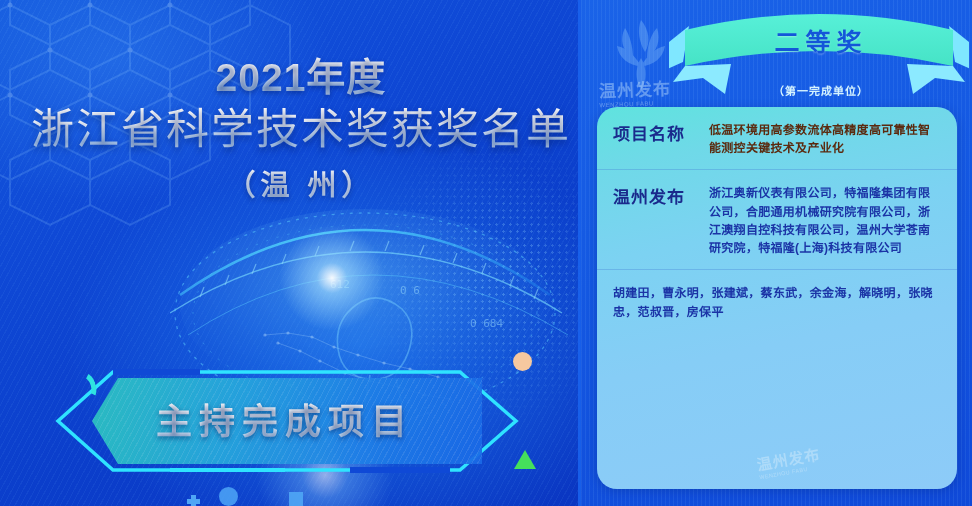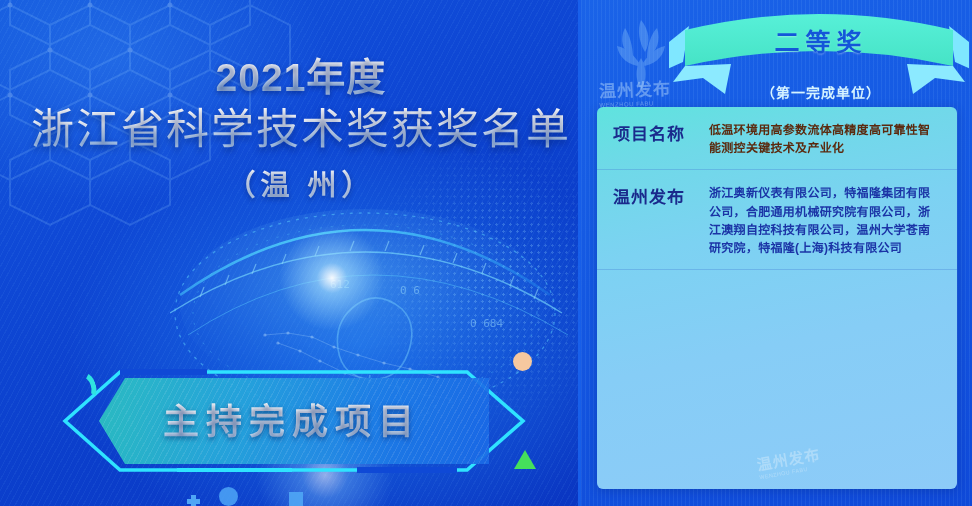--- a/index.html
+++ b/index.html
@@ -64,21 +64,21 @@
     text-shadow:0 3px 6px rgba(3,25,90,.5);
   }
   .h-sub{
     margin-top:6px;font-size:29px;font-weight:bold;letter-spacing:5px;
     background:linear-gradient(180deg,#ffffff 0%,#eef6ff 45%,#b9d4f2 100%);
     -webkit-background-clip:text;background-clip:text;color:transparent;
     text-shadow:0 2px 5px rgba(3,25,90,.45);
   }
 
   
-  .banner{position:absolute;left:57px;top:368px;width:470px;height:106px;z-index:7;}
+  .banner{position:absolute;left:50px;top:368px;width:470px;height:106px;z-index:7;}
   .banner-fill{
     position:absolute;left:42px;top:10px;width:390px;height:86px;
     background:linear-gradient(100deg,#2ec6c0 0%,#28a9dc 35%,#1f7fe6 70%,#1b6ae6 100%);
     clip-path:polygon(26px 0,100% 0,100% 100%,26px 100%,0 50%);
     opacity:.92;
   }
   .banner-fill:after{
     content:"";position:absolute;inset:0;
     background-image:repeating-linear-gradient(118deg,rgba(255,255,255,.10) 0 1px,rgba(0,0,0,0) 1px 5px);
   }
@@ -135,26 +135,26 @@
     letter-spacing:1px;transform:rotate(-2deg);
   }
   .wm-text small{display:block;font-size:6px;letter-spacing:.5px;font-weight:normal;}
   .ribbon-label{
     position:absolute;left:0;top:10px;width:284px;text-align:center;
     font-size:25px;font-weight:bold;color:#1356d9;letter-spacing:6px;
     text-shadow:0 1px 2px rgba(255,255,255,.35);
   }
   .ribbon-sub{
     position:absolute;left:98px;top:82px;width:284px;text-align:center;
-    font-size:14px;font-weight:bold;color:#d5f3ff;letter-spacing:1px;
+    font-size:11px;font-weight:bold;color:#d5f3ff;letter-spacing:1px;
   }
 
   
   .card{
-    position:absolute;left:16px;top:107px;width:360px;height:382px;border-radius:6px;
+    position:absolute;left:16px;top:107px;width:360px;height:382px;border-radius:20px;
     background:linear-gradient(168deg,#5fe3de 0%,#6fd9e8 14%,#7cd2f2 34%,#86cdf6 60%,#8dcbf8 100%);
     box-shadow:0 2px 10px rgba(4,30,100,.25);
     overflow:hidden;
   }
   .row{display:flex;padding:14px 16px 12px 16px;}
   .row + .row{border-top:1px solid rgba(70,130,215,.35);}
   .lbl{
     flex:0 0 96px;font-size:17px;font-weight:bold;color:#1a2a8c;letter-spacing:1px;
     line-height:1.5;padding-top:1px;white-space:nowrap;
   }
@@ -345,20 +345,21 @@
         <div class="lbl">项目名称</div>
         <div class="val val-title">低温环境用高参数流体高精度高可靠性智能测控关键技术及产业化</div>
       </div>
 
       <div class="row">
         <div class="lbl">温州发布</div>
         <div class="val val-units">浙江奥新仪表有限公司，特福隆集团有限公司，合肥通用机械研究院有限公司，浙江澳翔自控科技有限公司，温州大学苍南研究院，特福隆(上海)科技有限公司</div>
       </div>
 
       <div class="row">
+        <div class="val val-people">胡建田，曹永明，张建斌，蔡东武，余金海，解晓明，张晓忠，范叔晋，房保平</div>
       </div>
 
     </div>
 
     <div class="wm-bottom">
       <span>温州发布</span>
       <small>WENZHOU FABU</small>
     </div>
   </div>
 

